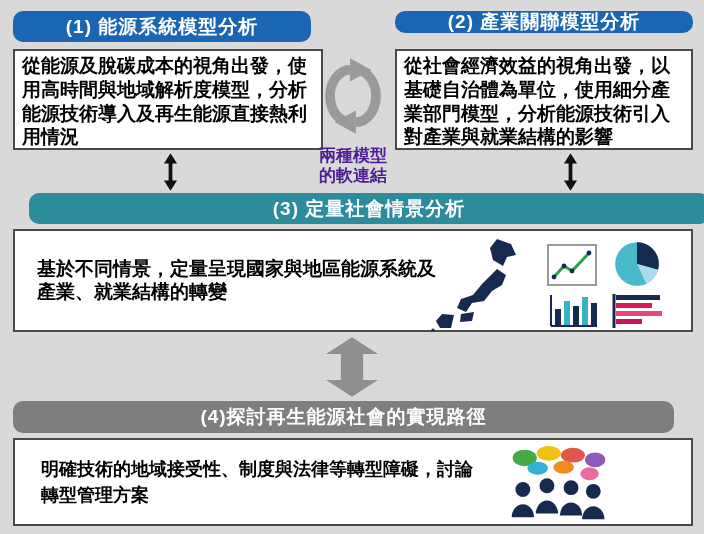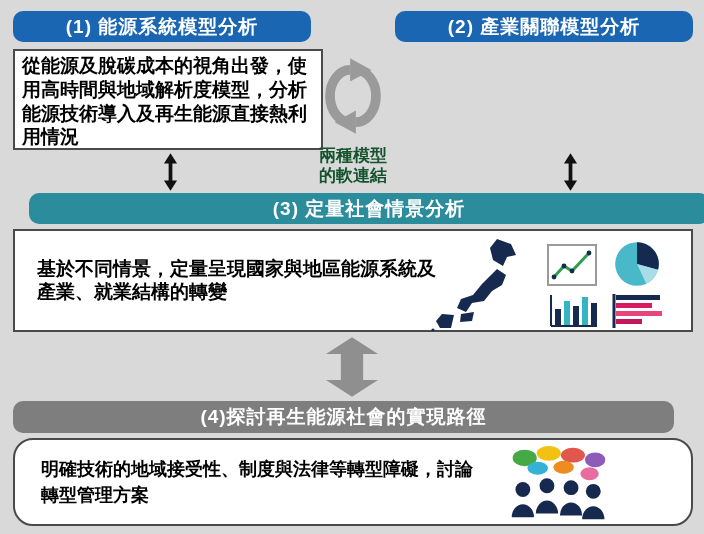--- a/index.html
+++ b/index.html
@@ -5,34 +5,35 @@
   html,body{margin:0;padding:0;}
   body{background:#d9d9d9;font-family:"Liberation Sans",sans-serif;}
   .canvas{position:relative;width:704px;height:534px;background:#d9d9d9;overflow:hidden;}
   .abs{position:absolute;}
   .hdr{display:flex;align-items:center;justify-content:center;color:#fff;font-weight:bold;font-size:19px;letter-spacing:1px;border-radius:10px;}
   .hdr-blue{background:#1a66b2;}
   .bar-teal{background:#2b8c9c;}
   .bar-gray{background:#7e7e7e;}
   .panel{background:#fff;border:2px solid #4a4a4a;box-sizing:border-box;color:#000;font-weight:bold;}
   .body-text{font-size:19px;line-height:1.25;}
-  .soft-link{color:#14532d;font-weight:bold;font-size:17px;line-height:1.18;text-align:center;}
+  .soft-link{color:#4c1d95;font-weight:bold;font-size:17px;line-height:1.18;text-align:center;}
   .vcenter{position:absolute;top:50%;transform:translateY(-50%);}
 </style>
 </head>
 <body>
 
 <div class="canvas">
 
   <div class="abs hdr hdr-blue" style="left:13px;top:11px;width:298px;height:31px;">(1) 能源系統模型分析</div>
 
-  <div class="abs hdr hdr-blue" style="left:395px;top:11px;width:298px;height:31px;text-align:right;">(2) 產業關聯模型分析</div>
+  <div class="abs hdr hdr-blue" style="left:395px;top:11px;width:298px;height:22px;text-align:right;">(2) 產業關聯模型分析</div>
 
   <div class="abs panel body-text" style="left:13px;top:49px;width:310px;height:101px;padding:3px 7px;">從能源及脫碳成本的視角出發，使用高時間與地域解析度模型，分析能源技術導入及再生能源直接熱利用情況</div>
 
+  <div class="abs panel body-text" style="left:395px;top:49px;width:298px;height:101px;padding:3px 7px;">從社會經濟效益的視角出發，以基礎自治體為單位，使用細分產業部門模型，分析能源技術引入對產業與就業結構的影響</div>
 
   <span class="abs" style="left:324px;top:58px;">
     <svg width="58" height="78" viewBox="0 0 60 80">
       <path d="M 33 12 A 20 26 0 0 1 33 66" fill="none" stroke="#9a9a9a" stroke-width="10"></path>
       <path d="M 27 66 A 20 26 0 0 1 27 12" fill="none" stroke="#9a9a9a" stroke-width="10"></path>
       <polygon points="27,0 27,24 49,12" fill="#9a9a9a"></polygon>
       <polygon points="33,54 33,78 11,66" fill="#9a9a9a"></polygon>
     </svg>
   </span>
 
@@ -117,21 +118,21 @@
   </div>
 
   <span class="abs" style="left:326px;top:336px;">
     <svg width="52" height="62" viewBox="0 0 56 64">
       <polygon points="28,0 56,18 40,18 40,46 56,46 28,64 0,46 16,46 16,18 0,18" fill="#8f8f8f"></polygon>
     </svg>
   </span>
 
   <div class="abs hdr bar-gray" style="left:13px;top:401px;width:661px;height:32px;">(4)探討再生能源社會的實現路徑</div>
 
-  <div class="abs panel" style="left:13px;top:438px;width:680px;height:88px;border-radius:20px;">
+  <div class="abs panel" style="left:13px;top:438px;width:680px;height:88px;">
     <div class="vcenter" style="left:26px;width:440px;font-size:18px;line-height:1.45;">明確技術的地域接受性、制度與法律等轉型障礙，討論轉型管理方案</div>
 
     <span class="abs" style="left:492px;top:5px;">
       <svg width="104" height="76" viewBox="0 0 110 82">
         <ellipse cx="18" cy="14" rx="13" ry="9" fill="#45a946"></ellipse>
         <ellipse cx="44" cy="9" rx="13" ry="8" fill="#f2c112"></ellipse>
         <ellipse cx="70" cy="11" rx="13" ry="8" fill="#e2574c"></ellipse>
         <ellipse cx="94" cy="16" rx="11" ry="8" fill="#8e5bb8"></ellipse>
         <ellipse cx="32" cy="25" rx="11" ry="7" fill="#35b0d6"></ellipse>
         <ellipse cx="60" cy="24" rx="11" ry="7" fill="#ef8c1f"></ellipse>

